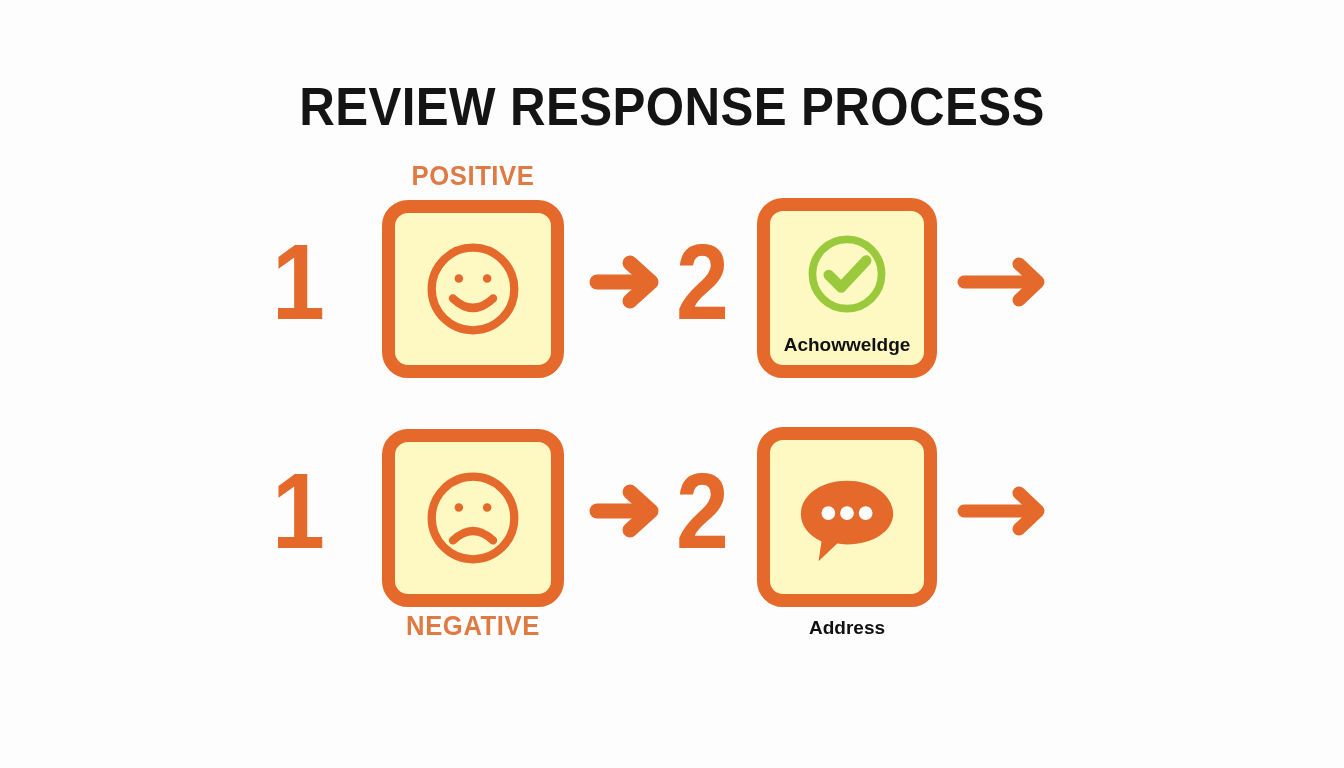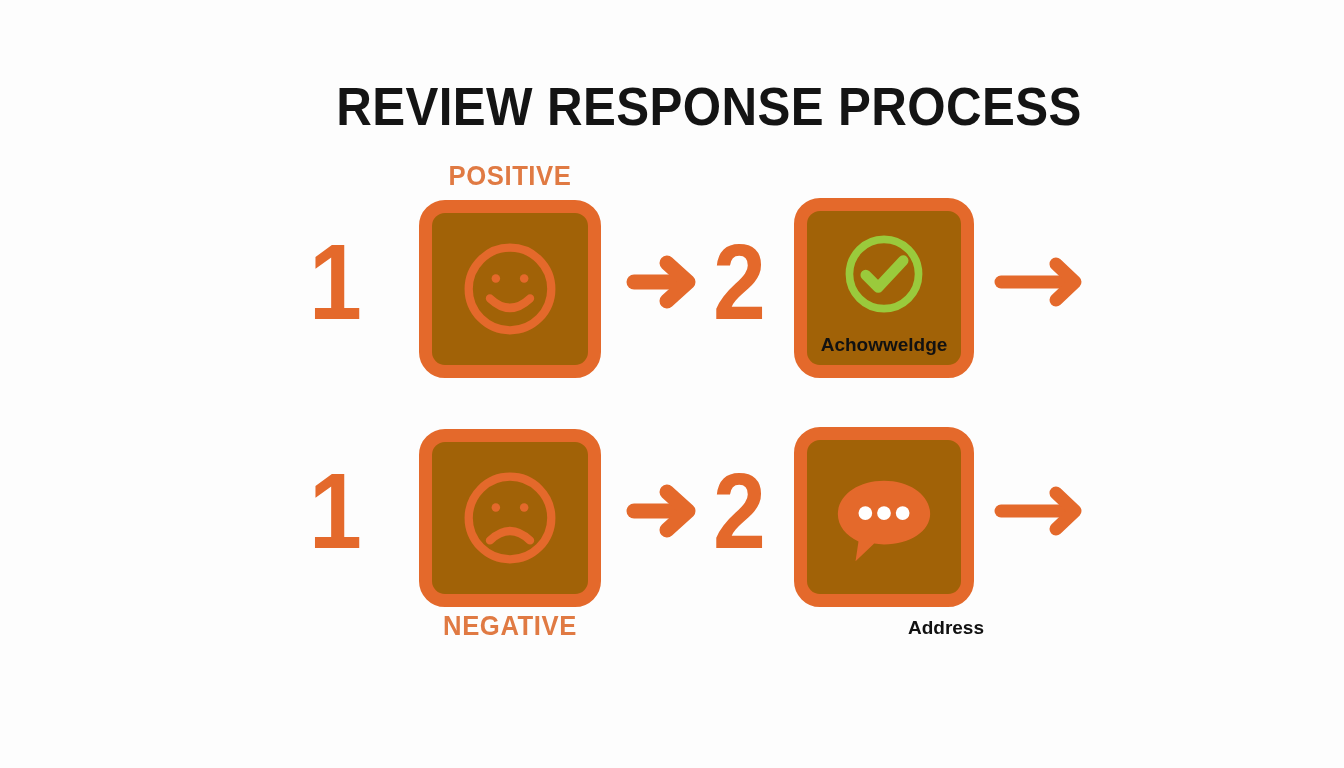--- a/index.html
+++ b/index.html
@@ -14,21 +14,20 @@
     font-family: "Liberation Sans", sans-serif;
     overflow: hidden;
     position: relative;
   }
 
   #stage {
     position: absolute;
     left: 0; top: 0;
     width: 1096px;
     height: 768px;
-    margin-left: 37px;
   }
 
   
   .title {
     position: absolute;
     left: 0;
     top: 76px;
     width: 1344px;
     text-align: center;
     font-family: "Liberation Sans", sans-serif;
@@ -66,21 +65,21 @@
   }
   .num-1 { left: 272px; top: 55px; }
   .num-2 { left: 676px; top: 55px; }
 
   
   .card {
     position: absolute;
     box-sizing: border-box;
     border: 13px solid #e4692b;
     border-radius: 26px;
-    background: #a16207;
+    background: #fef9c3;
   }
   .card-left {
     left: 382px;
     top: 27px;
     width: 182px;
     height: 178px;
   }
   .card-right {
     left: 757px;
     top: 25px;
@@ -126,21 +125,21 @@
     font-family: "Liberation Sans", sans-serif;
     font-weight: bold;
     font-size: 19px;
     color: #111111;
     white-space: nowrap;
   }
 
   
   .caption-outside {
     position: absolute;
-    text-align: right;
+    text-align: center;
     font-family: "Liberation Sans", sans-serif;
     font-weight: bold;
     font-size: 19px;
     color: #111111;
     white-space: nowrap;
     width: 200px;
   }
   .caption-address {
     left: 747px;
     top: 215px;

